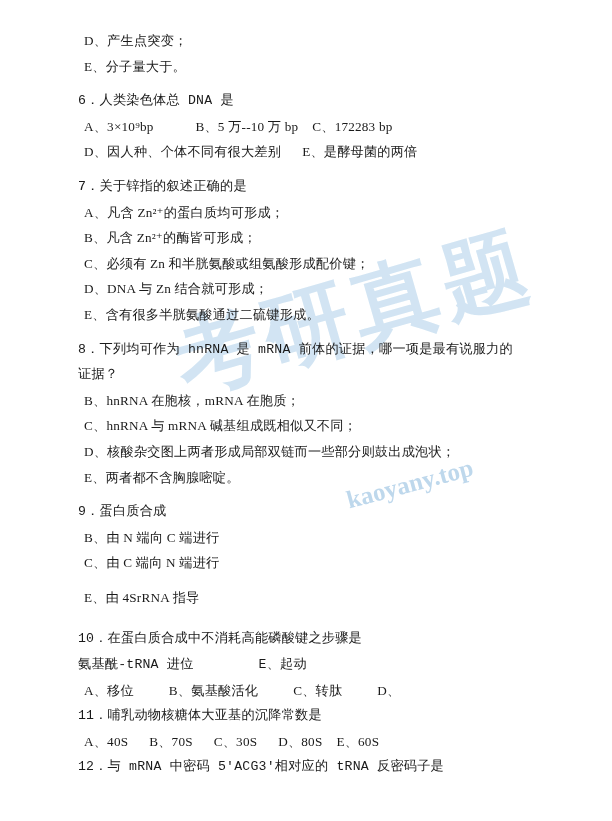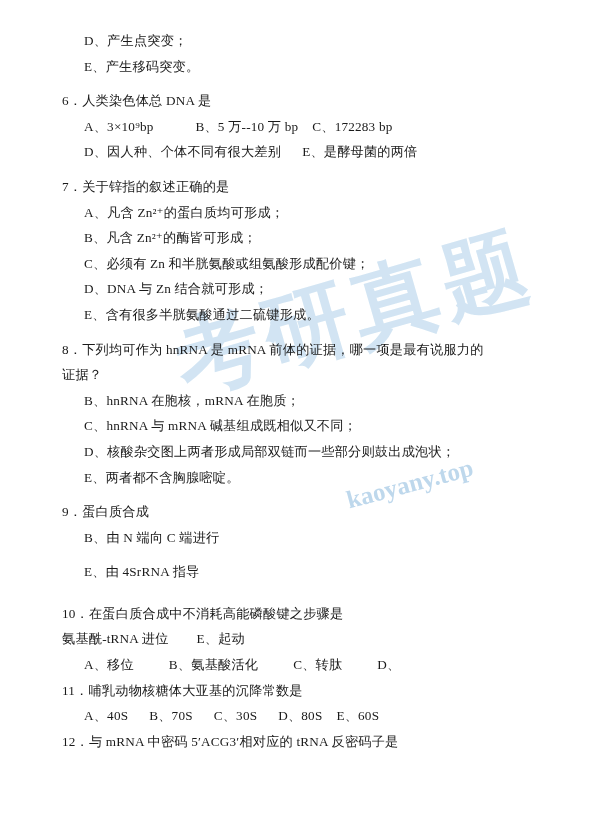--- a/index.html
+++ b/index.html
@@ -53,35 +53,35 @@
     padding: 28px 40px 0 62px;
     box-sizing: border-box;
     z-index: 2;
   }
   .line {
     font-size: 13.2px;
     line-height: 25.6px;
     white-space: pre;
     letter-spacing: 0.2px;
   }
-  .ind0 { margin-left: 0px; }     
+  .ind0 { margin-left: 16px; font-family: Liberation Mono, monospace; }     
   .ind1 { margin-left: 22px; }
   .gap-s { height: 9px; }
   .gap-m { height: 16px; }
 </style>
 </head>
 <body>
 
 <div class="wm wm-cjk">考研真题</div>
 <div class="wm wm-site">kaoyany.top</div>
 
 <div class="page">
   <div id="lines-container">
       <div class="line ind1">D、产生点突变；</div>
-      <div class="line ind1">E、产生移码突变。</div>
+      <div class="line ind1">E、分子量大于。</div>
       <div class="gap-s"></div>
       <div class="line ind0">6．人类染色体总 DNA 是</div>
       <div class="line ind1">A、3×10⁹bp            B、5 万--10 万 bp    C、172283 bp</div>
       <div class="line ind1">D、因人种、个体不同有很大差别      E、是酵母菌的两倍</div>
       <div class="gap-s"></div>
       <div class="line ind0">7．关于锌指的叙述正确的是</div>
       <div class="line ind1">A、凡含 Zn²⁺的蛋白质均可形成；</div>
       <div class="line ind1">B、凡含 Zn²⁺的酶皆可形成；</div>
       <div class="line ind1">C、必须有 Zn 和半胱氨酸或组氨酸形成配价键；</div>
       <div class="line ind1">D、DNA 与 Zn 结合就可形成；</div>
@@ -89,20 +89,21 @@
       <div class="gap-s"></div>
       <div class="line ind0">8．下列均可作为 hnRNA 是 mRNA 前体的证据，哪一项是最有说服力的</div>
       <div class="line ind0">证据？</div>
       <div class="line ind1">B、hnRNA 在胞核，mRNA 在胞质；</div>
       <div class="line ind1">C、hnRNA 与 mRNA 碱基组成既相似又不同；</div>
       <div class="line ind1">D、核酸杂交图上两者形成局部双链而一些部分则鼓出成泡状；</div>
       <div class="line ind1">E、两者都不含胸腺嘧啶。</div>
       <div class="gap-s"></div>
       <div class="line ind0">9．蛋白质合成</div>
       <div class="line ind1">B、由 N 端向 C 端进行</div>
+      <div class="line ind1">C、由 C 端向 N 端进行</div>
       <div class="gap-s"></div>
       <div class="line ind1">E、由 4SrRNA 指导</div>
       <div class="gap-m"></div>
       <div class="line ind0">10．在蛋白质合成中不消耗高能磷酸键之步骤是</div>
       <div class="line ind0">氨基酰-tRNA 进位        E、起动</div>
       <div class="line ind1">A、移位          B、氨基酸活化          C、转肽          D、</div>
       <div class="line ind0">11．哺乳动物核糖体大亚基的沉降常数是</div>
       <div class="line ind1">A、40S      B、70S      C、30S      D、80S    E、60S</div>
       <div class="line ind0">12．与 mRNA 中密码 5′ACG3′相对应的 tRNA 反密码子是</div>
     </div>

